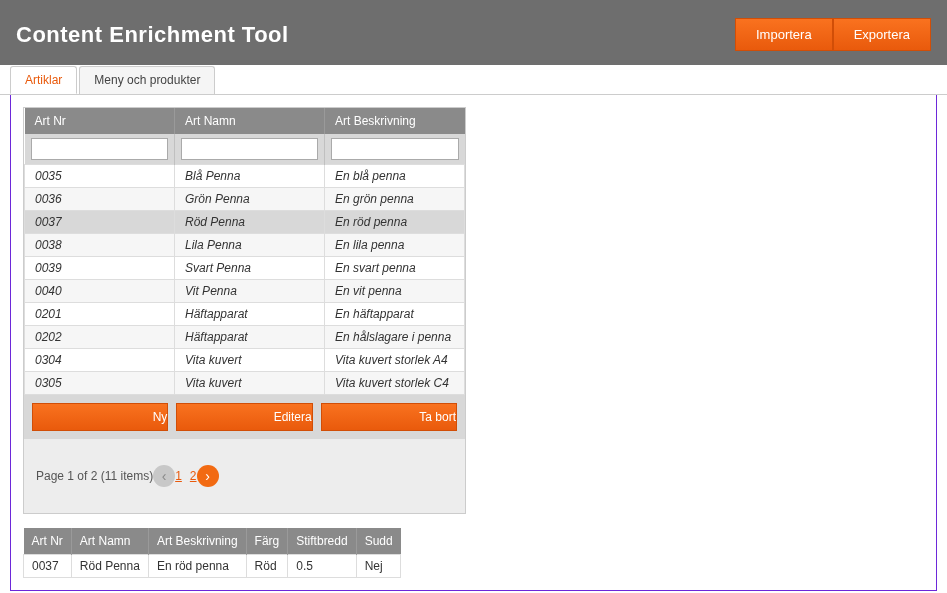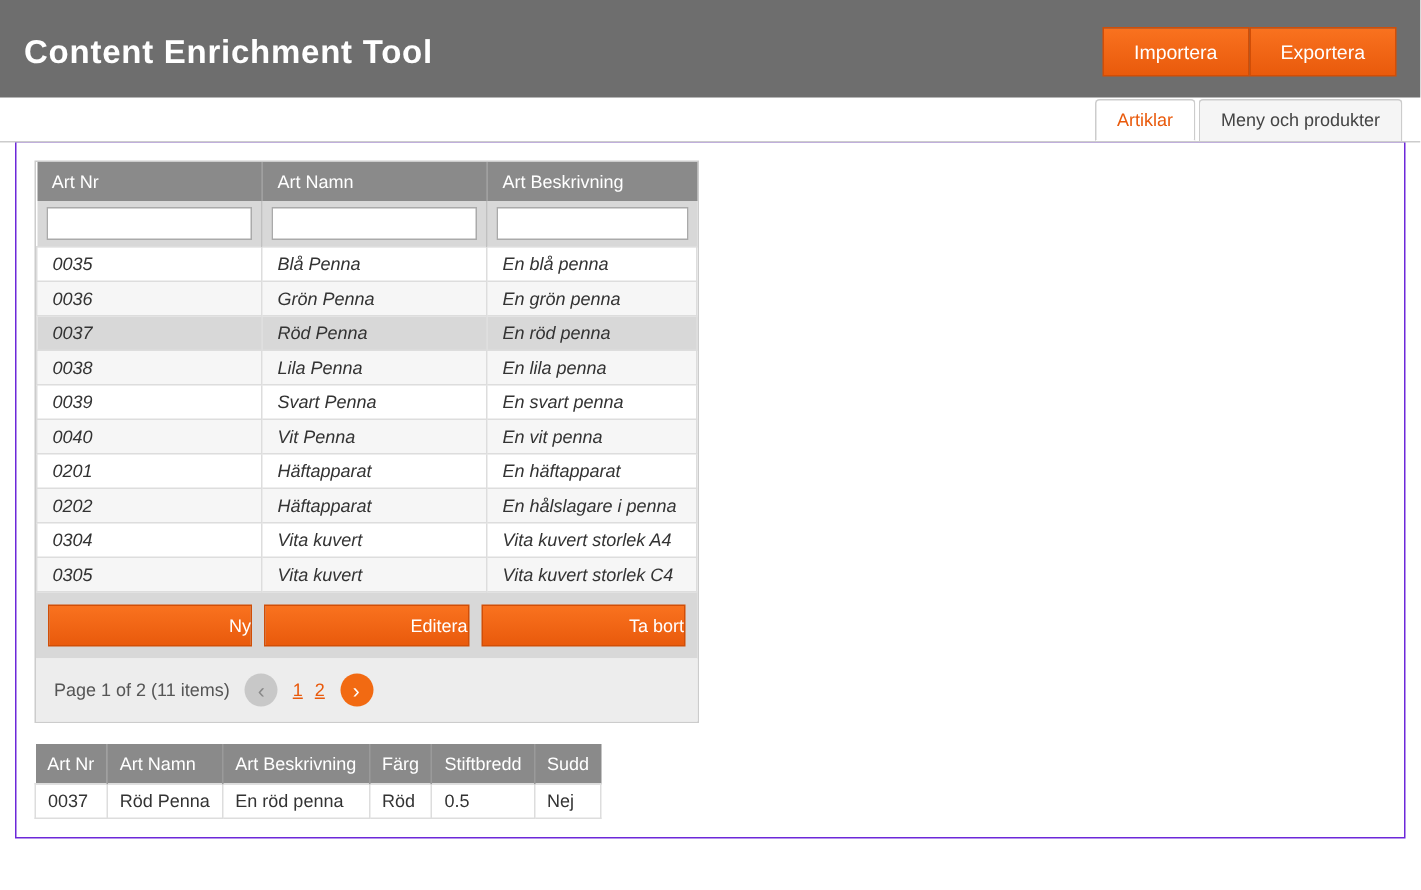--- a/index.html
+++ b/index.html
@@ -7,21 +7,21 @@
   .header-bar { background: #6e6e6e; padding: 18px 16px 14px 16px; display: flex; align-items: center; justify-content: space-between; }
   .header-title { color: #fff; font-size: 22px; font-weight: bold; letter-spacing: 0.5px; }
   .header-buttons { display: flex; gap: 0; }
   .btn-orange {
     background: linear-gradient(#f9721f, #e95a0c);
     color: #fff; border: 1px solid #d14e07;
     padding: 8px 20px; font-size: 13px; cursor: pointer;
     font-family: inherit;
   }
 
-  .tabs { display: flex; margin: 0; padding: 0 10px; border-bottom: 1px solid #ccc; position: relative; top: 1px; justify-content: flex-end; }
+  .tabs { display: flex; margin: 0; padding: 0 10px; border-bottom: 1px solid #ccc; position: relative; top: 1px; }
   .tab {
     padding: 6px 14px; font-size: 12px; cursor: pointer;
     border: 1px solid #ccc; border-bottom: none;
     background: #f5f5f5; margin-right: 2px;
     border-top-left-radius: 3px; border-top-right-radius: 3px;
     color: #444;
   }
   .tab.active { background: #fff; color: #e95a0c; position: relative; z-index: 2; border-bottom: 1px solid #fff; }
 
   .tab-content { border: 1px solid #6d28d9; margin: 0 10px 10px 10px; padding: 12px; background: #fff; }
@@ -50,21 +50,21 @@
   .col-artnr { width: 150px; }
   .col-artnamn { width: 150px; }
   .col-artbeskr { width: 140px; }
 
   .action-bar {
     background: #d8d8d8; padding: 8px; display: flex; gap: 8px;
   }
   .action-bar .btn-orange { flex: 1; padding: 6px 0; font-size: 12px; text-align: right; }
 
   .pager-bar {
-    background: #ededed; padding: 10px 12px; display: flex; align-items: center; gap: 10px;
+    background: #ededed; padding: 26px 12px; display: flex; align-items: center; 
     font-size: 12px; color: #555;
   }
   .pager-btn {
     width: 22px; height: 22px; border-radius: 50%;
     display: inline-flex; align-items: center; justify-content: center;
     font-size: 14px; color: #fff; cursor: pointer; border: none;
   }
   .pager-btn.prev { background: #c8c8c8; color: #888; cursor: default; }
   .pager-btn.next { background: #f26a12; }
   .pager-pages { display: flex; gap: 8px; }

